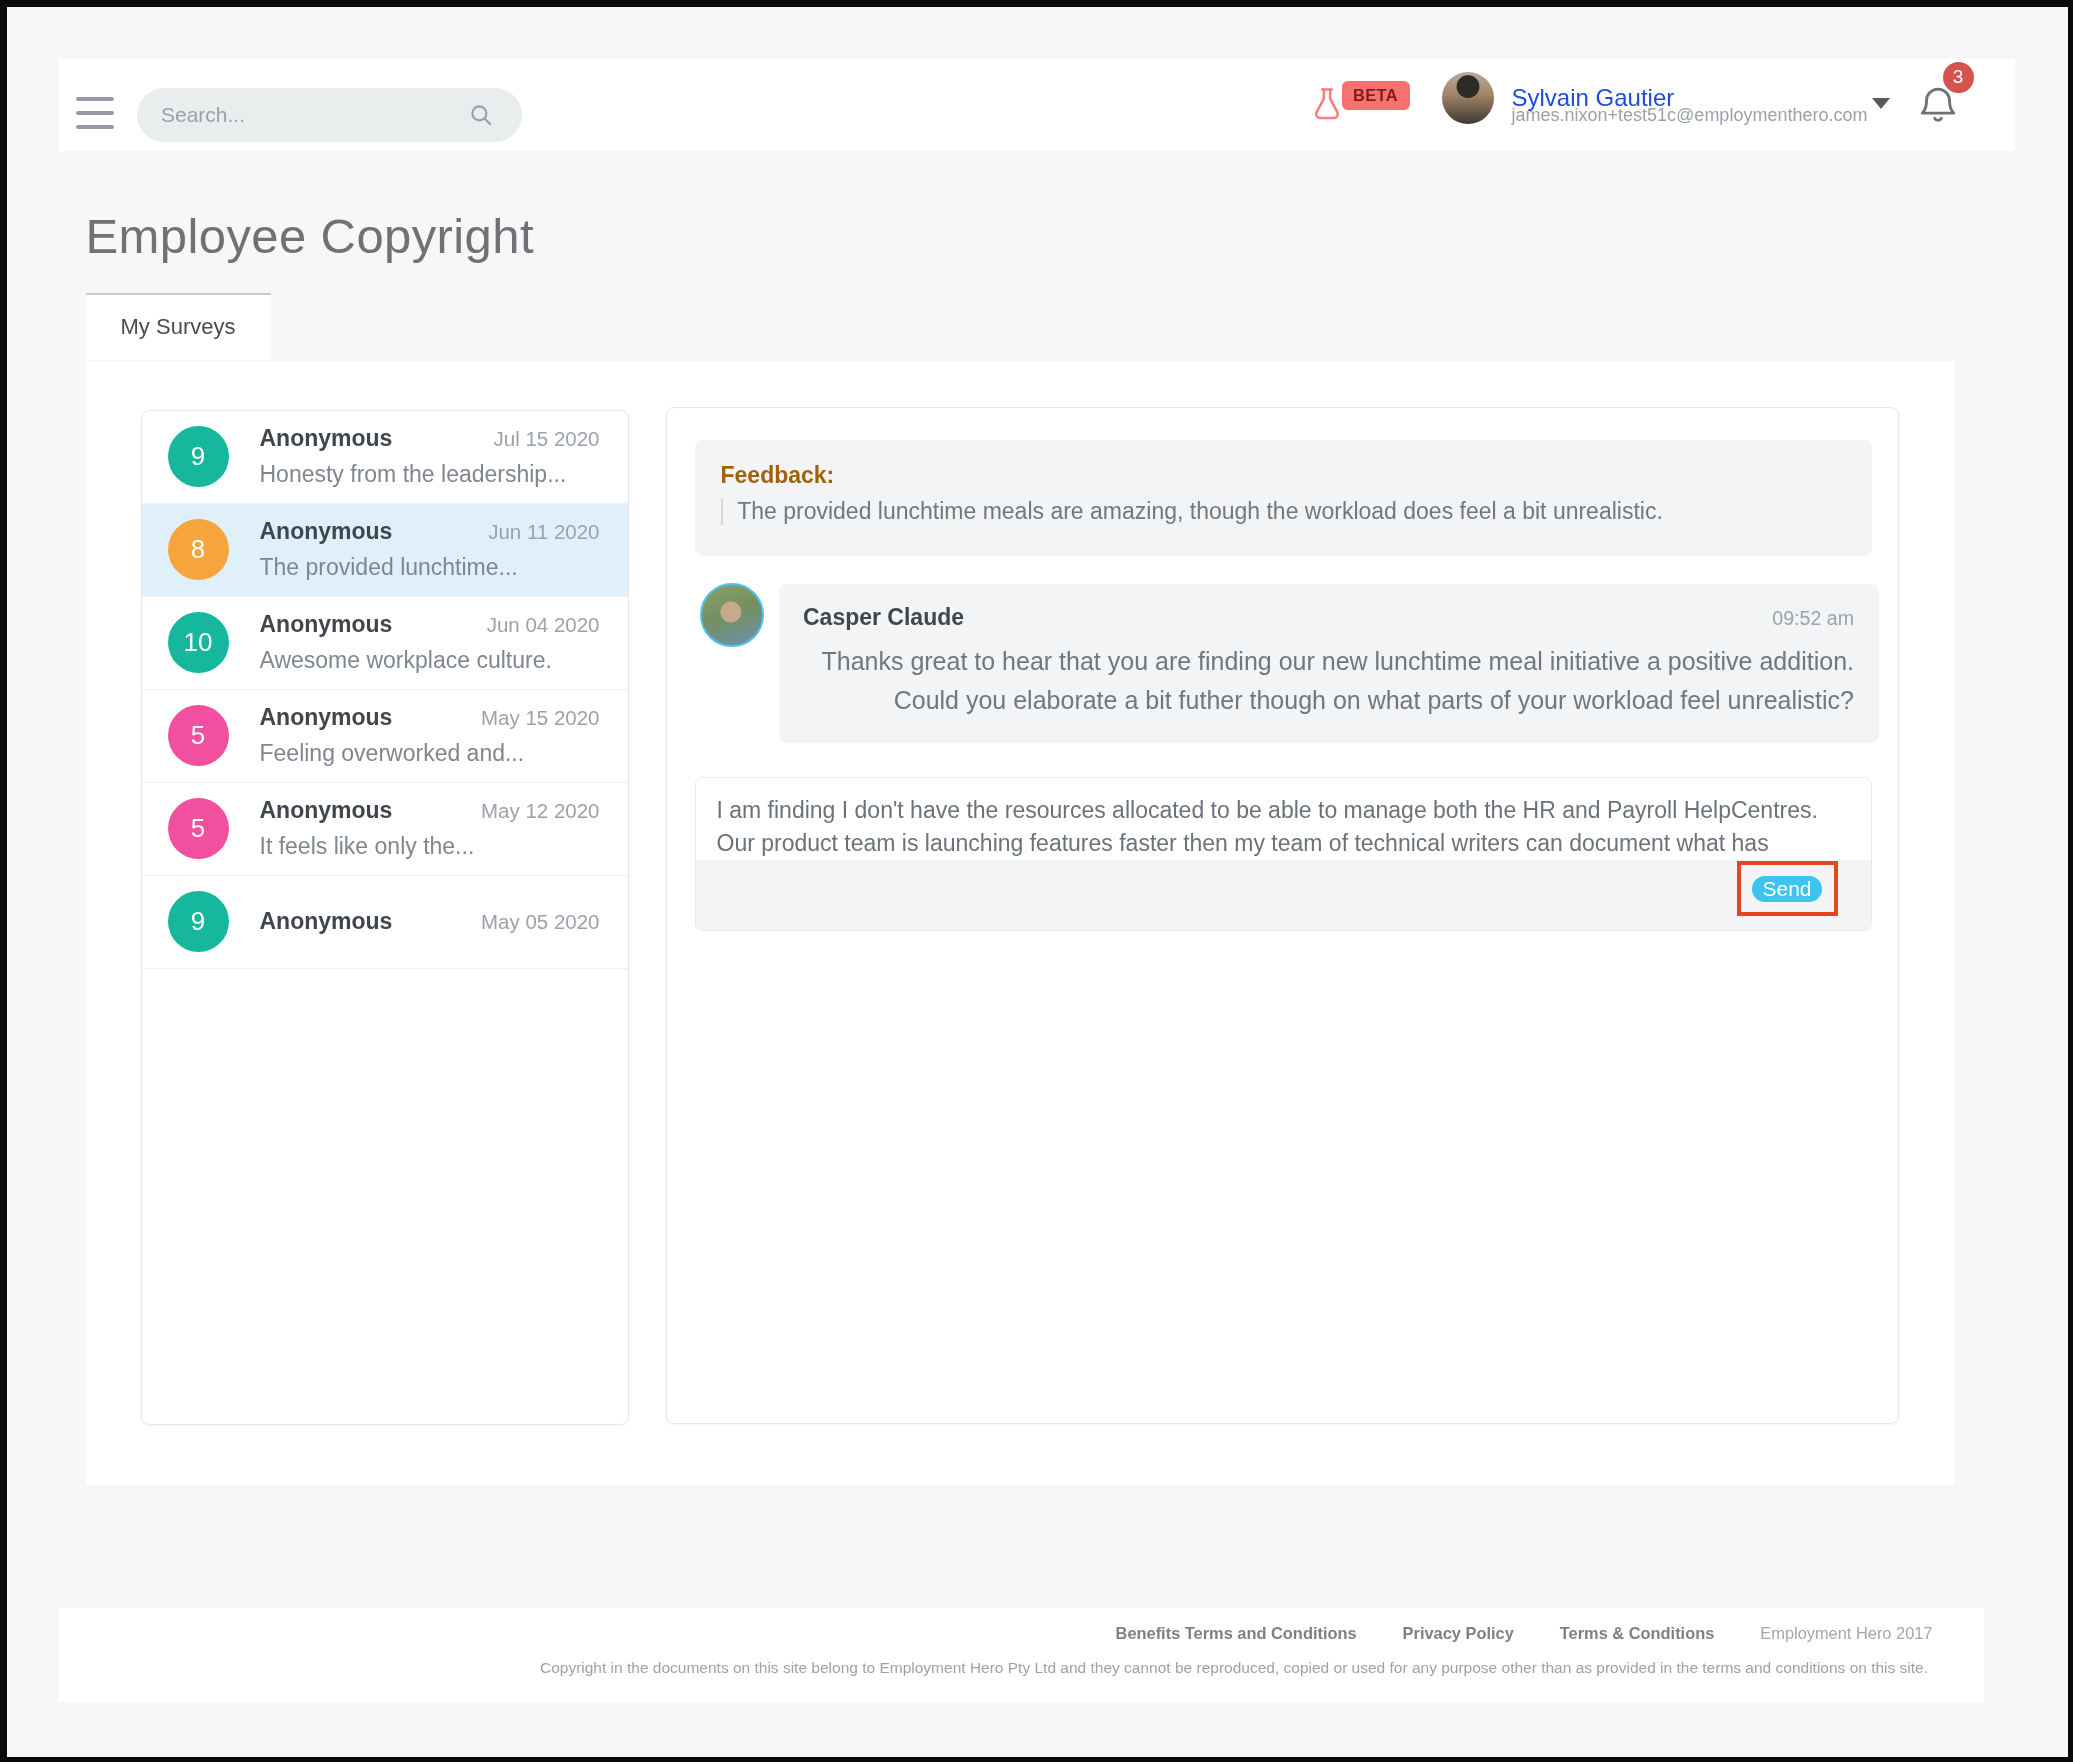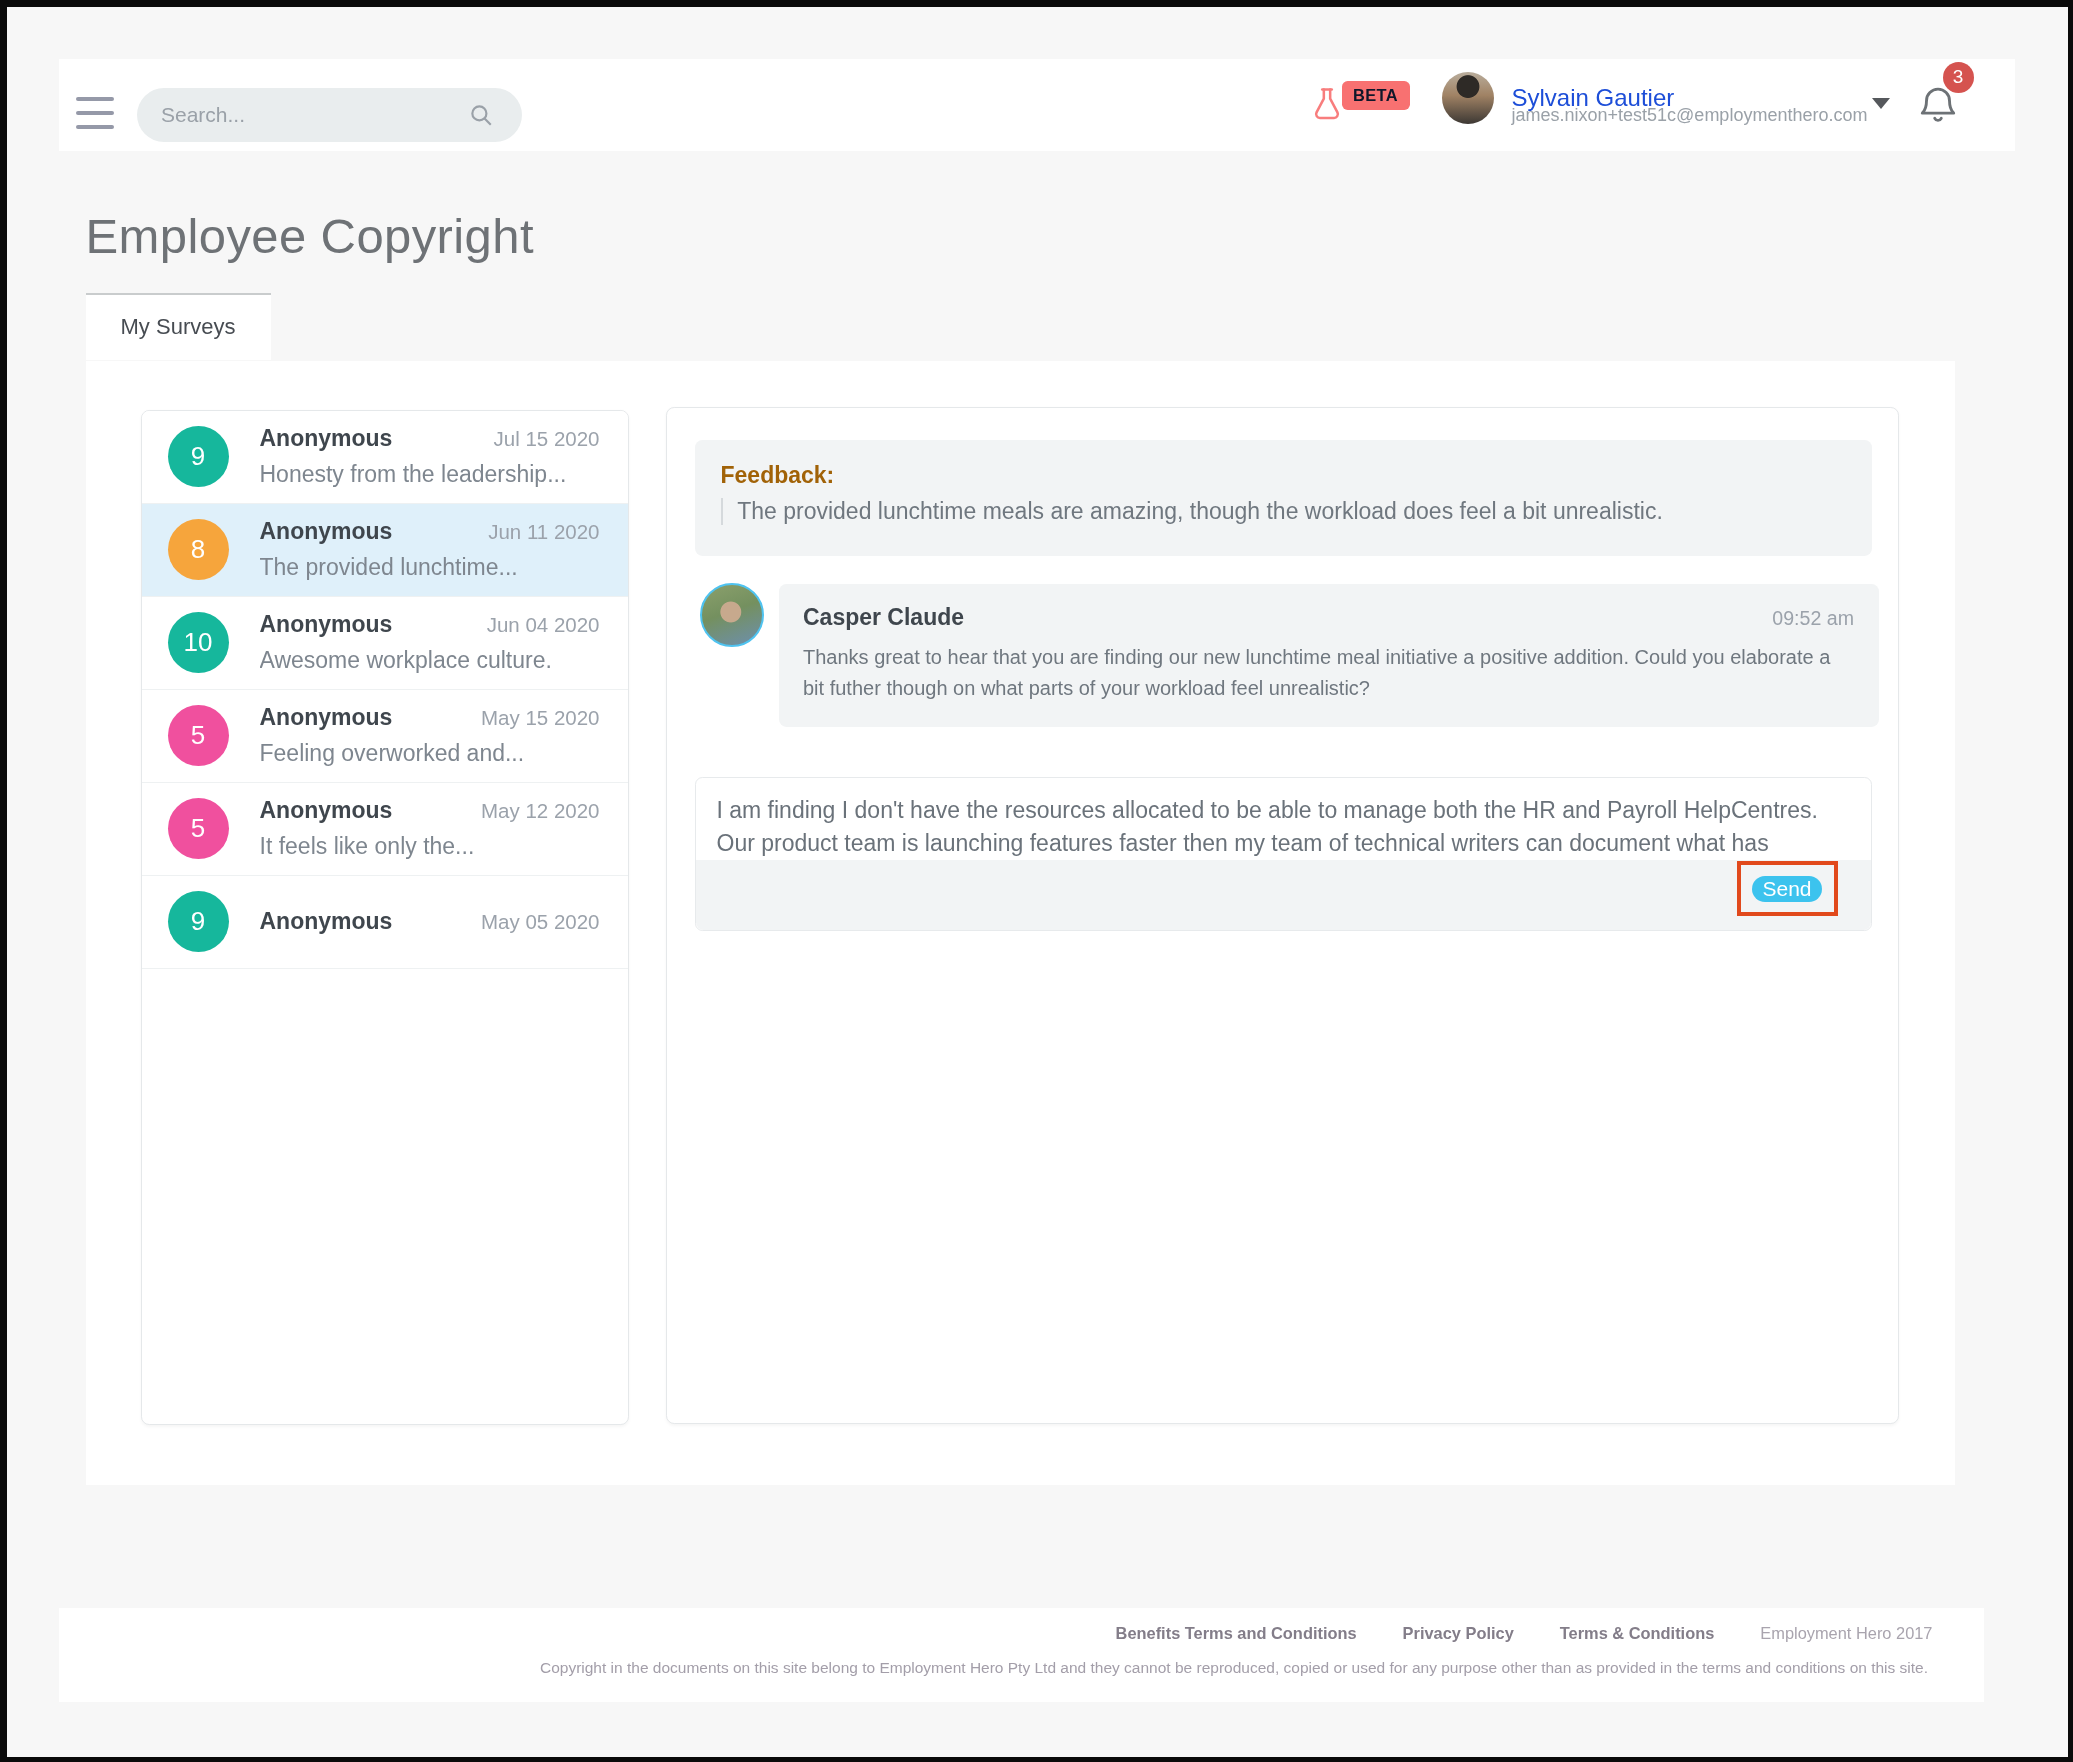--- a/index.html
+++ b/index.html
@@ -10,21 +10,21 @@
   
   .header { position:absolute; left:52px; top:52px; width:1956px; height:92px; background:#ffffff; }
   .hamburger { position:absolute; left:17px; top:38px; width:38px; height:33px; display:flex; flex-direction:column; justify-content:space-between; cursor:pointer; }
   .hamburger span { display:block; height:4.9px; border-radius:2.5px; background:#9599a8; }
   .search-pill { position:absolute; left:78px; top:29px; width:385px; height:54px; background:#e9edee; border-radius:27px; }
   .search-pill input { position:absolute; left:24.5px; top:0; width:311px; height:54px; border:none; background:transparent; outline:none; font-family:"Liberation Sans", sans-serif; font-size:21px; color:#565c63; }
   .search-pill input::placeholder { color:#9aa1a8; }
   .search-icon { position:absolute; right:28px; top:14px; width:26px; height:26px; }
   .beta-group { position:absolute; left:1249px; top:19.6px; width:155px; height:52px; }
   .flask-icon { position:absolute; left:0; top:4.9px; width:38px; height:43px; }
-  .beta-badge { position:absolute; left:34px; top:3.3px; padding:4.9px 11.5px; border-radius:5.7px; color:#0f172a; font-size:16.4px; font-weight:bold; letter-spacing:0.4px; }
+  .beta-badge { position:absolute; left:34px; top:3.3px; padding:4.9px 11.5px; border-radius:5.7px; color:#7f1d1d; font-size:16.4px; font-weight:bold; letter-spacing:0.4px; }
   .user-group { position:absolute; left:1383px; top:0; height:92px; cursor:pointer; }
   .avatar { position:absolute; left:0; top:13px; width:52px; height:52px; border-radius:50%;
             background: radial-gradient(circle at 50% 28%, #2e2a26 0 24%, transparent 26%),
                         linear-gradient(180deg, #b9ad9c 0%, #a08264 45%, #3c3834 100%); }
   .user-name { position:absolute; left:70px; top:25px; font-size:24px; color:#1d4ed8; white-space:nowrap; }
   .user-email { position:absolute; left:70px; top:46px; font-size:18px; color:#9aa1a8; white-space:nowrap; }
   .caret-down { position:absolute; left:1813px; top:39px; width:0; height:0; border-left:9px solid transparent; border-right:9px solid transparent; border-top:11.5px solid #55585c; cursor:pointer; }
   .bell-group { position:absolute; left:1856px; top:1.6px; width:65px; height:90px; cursor:pointer; }
   .bell-icon { position:absolute; left:0; top:19.6px; width:46px; height:49px; }
   .notif-badge { position:absolute; left:28px; top:1.6px; width:31px; height:31px; border-radius:50%; color:#ffffff; font-size:19px; display:flex; align-items:center; justify-content:center; }
@@ -54,21 +54,21 @@
   .feedback-label { font-size:23px; font-weight:bold; color:#a16207; }
   .feedback-quote { margin-top:9.8px; border-left:2.5px solid #d5d9dc; padding-left:14.7px; font-size:23px; color:#6f777f; }
   .msg-row { position:absolute; left:33px; top:175px; width:1172px; }
   .msg-avatar { position:absolute; left:0; top:0; width:64px; height:64px; border-radius:50%; border:2.5px solid #4fc3f0;
                 background: radial-gradient(circle at 48% 45%, #c7a98d 0 22%, transparent 24%),
                             linear-gradient(160deg, #8ba06c 0%, #74905f 45%, #6d8fae 100%); }
   .msg-bubble { position:absolute; left:79px; top:1.6px; width:1100px; background:#f2f4f5; border-radius:7.4px; padding:19.6px 24.5px 23px 24.5px; }
   .msg-top { display:flex; justify-content:space-between; align-items:baseline; }
   .msg-author { font-size:23px; font-weight:bold; color:#3f464d; }
   .msg-time { font-size:19.6px; color:#9ba2ab; }
-  .msg-body { margin-top:11.5px; font-size:20px; color:#6f777f; line-height:1.55; }
+  .msg-body { margin-top:11.5px; font-size:25px; color:#6f777f; line-height:1.55;text-align:right; }
   .reply-box { position:absolute; left:28px; top:369px; width:1177px; border:0.8px solid #e7eaec; border-radius:7.4px; background:#ffffff; }
   .reply-input { display:block; width:100%; height:82px; border:none; outline:none; resize:none; overflow:hidden; background:transparent; padding:16.4px 21px 0 21px; font-family:"Liberation Sans", sans-serif; font-size:23px; color:#6a727a; line-height:1.45; }
   .reply-footer { position:relative; height:70px; background:#f2f4f5; border-radius:0 0 7.4px 7.4px; }
   .annotation-box { position:absolute; right:33px; top:1.6px; border:4.9px solid #e1491c; padding:10.6px 11.5px; background:transparent; }
   .send-btn { width:70px; height:26px; border:none; border-radius:21px; color:#ffffff; font-family:"Liberation Sans", sans-serif; font-size:21px; cursor:pointer; }
 
   
   .footer { position:absolute; left:52px; top:1601px; width:1925px; height:94px; background:#ffffff; }
   .footer-links { position:absolute; right:51px; top:16.4px; display:flex; gap:46px; align-items:baseline; }
   .footer-links a { text-decoration:none; font-size:16.4px; font-weight:bold; color:#837d89; cursor:pointer; }

